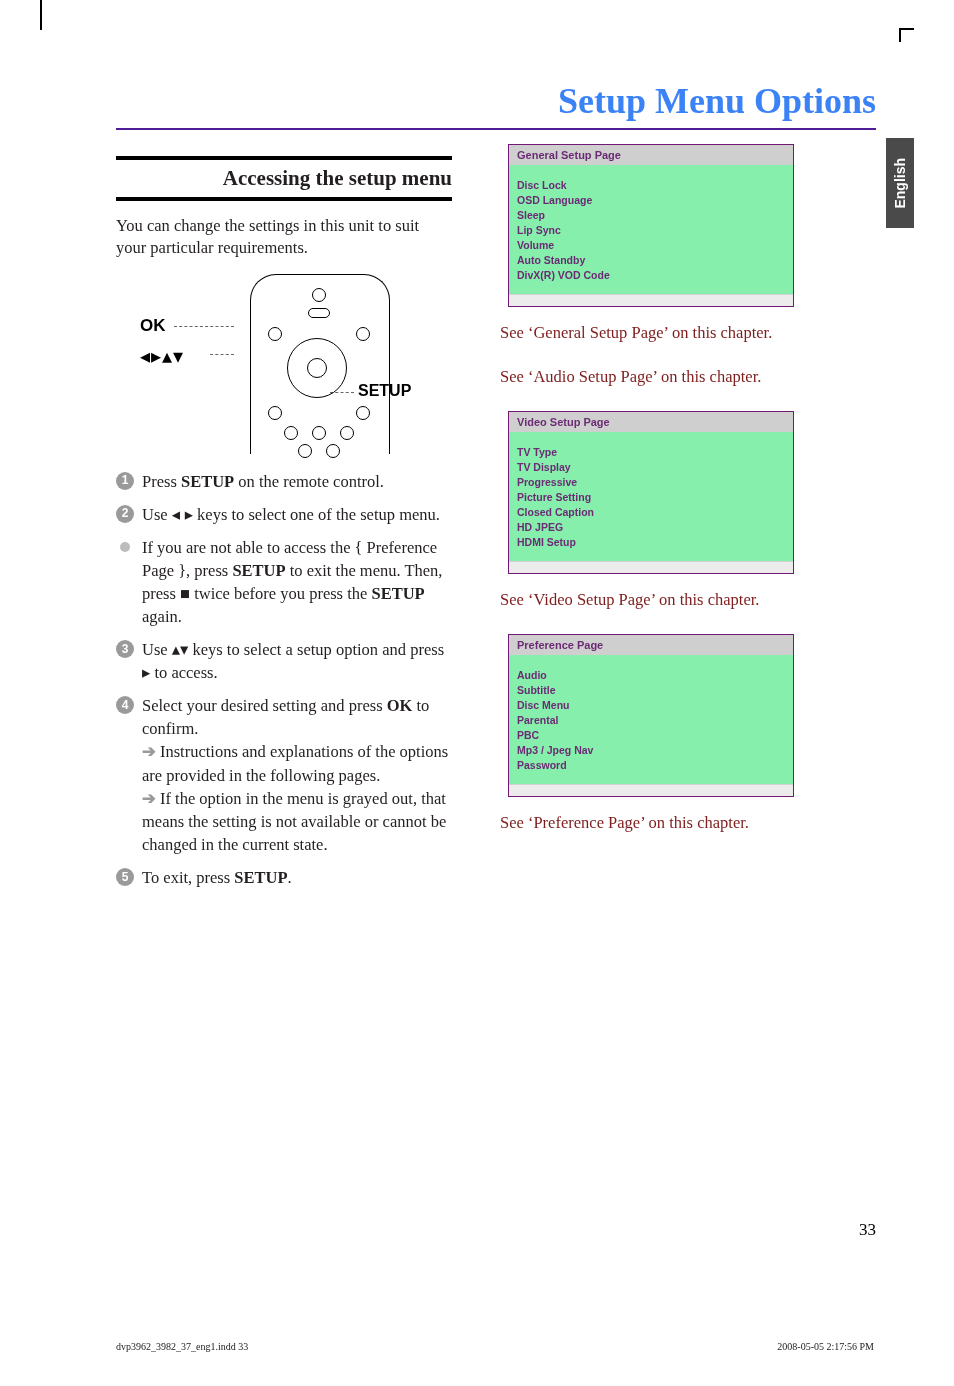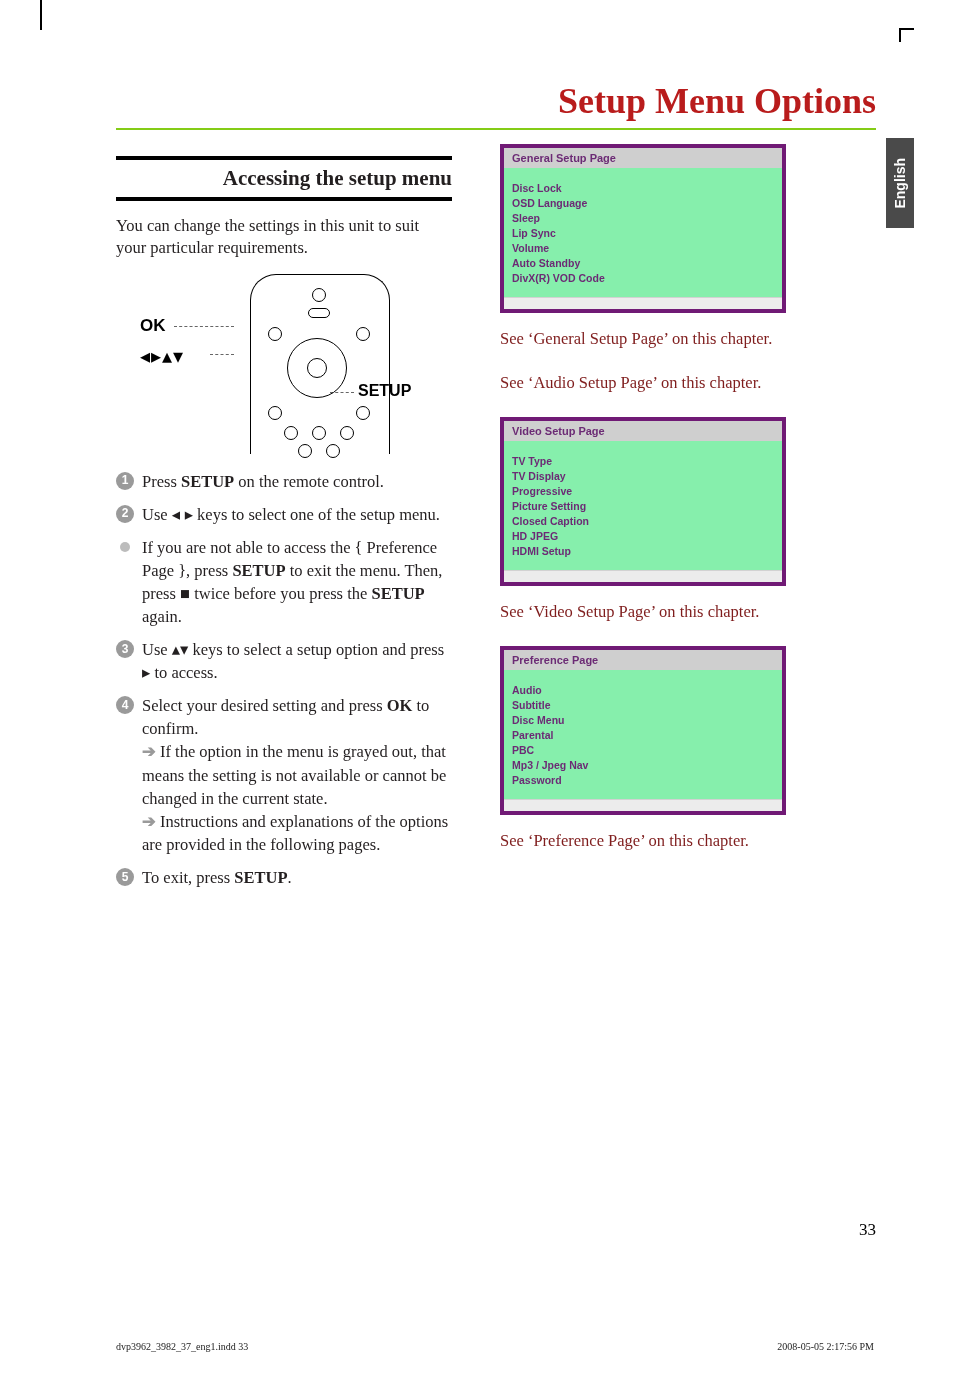--- a/index.html
+++ b/index.html
@@ -19,24 +19,24 @@
   position: absolute;
   top: 80px;
   left: 116px;
   width: 760px;
   height: 1180px;
 }
 .title {
   font-family: Georgia, 'Times New Roman', serif;
   font-size: 36px;
   font-weight: bold;
-  color: #b91c1c;
+  color: #3b82f6;
   text-align: right;
   padding-bottom: 6px;
-  border-bottom: 2px solid #84cc16;
+  border-bottom: 2px solid #4c1d95;
 }
 .cols {
   display: flex;
   gap: 48px;
   margin-top: 14px;
 }
 .col-left { width: 336px; }
 .col-right { width: 346px; }
 
 .sect-bar-top { border-top: 4px solid #000; margin-top: 12px; }
@@ -160,24 +160,24 @@
   font-size: 14px;
   font-weight: bold;
   display: flex;
   align-items: center;
   justify-content: center;
 }
 .sidebar-tab span { writing-mode: vertical-rl; transform: rotate(180deg); }
 
 .menu-panel {
   width: 286px;
-  margin-left: 0;
+  margin-left: 8px;
   margin-bottom: 16px;
   margin-top: 0;
-  border: 4px solid #701a75;
+  border: 1px solid #701a75;
   background: #e8e8e8;
   font-family: Arial, sans-serif;
 }
 .menu-header {
   background: #cfcfcf;
   color: #6c2b75;
   font-size: 11px;
   font-weight: bold;
   padding: 4px 8px;
 }
@@ -288,22 +288,22 @@
           <div class="step-num">3</div>
           <div class="step-body">
             <span>Use </span><span class="sym">▴▾</span><span> keys to select a setup option and press </span><span class="sym">▸</span><span> to access.</span>
           </div>
         </div>
 
         <div class="step">
           <div class="step-num">4</div>
           <div class="step-body">
             <span>Select your desired setting and press </span><b class="inline">OK</b><span> to confirm.</span>
+            <span class="indent-arrow">Instructions and explanations of the options are provided in the following pages.</span>
             <span class="indent-arrow">If the option in the menu is grayed out, that means the setting is not available or cannot be changed in the current state.</span>
-            <span class="indent-arrow">Instructions and explanations of the options are provided in the following pages.</span>
           </div>
         </div>
 
         <div class="step">
           <div class="step-num">5</div>
           <div class="step-body">
             <span>To exit, press </span><b class="inline">SETUP</b><span>.</span>
           </div>
         </div>
 

